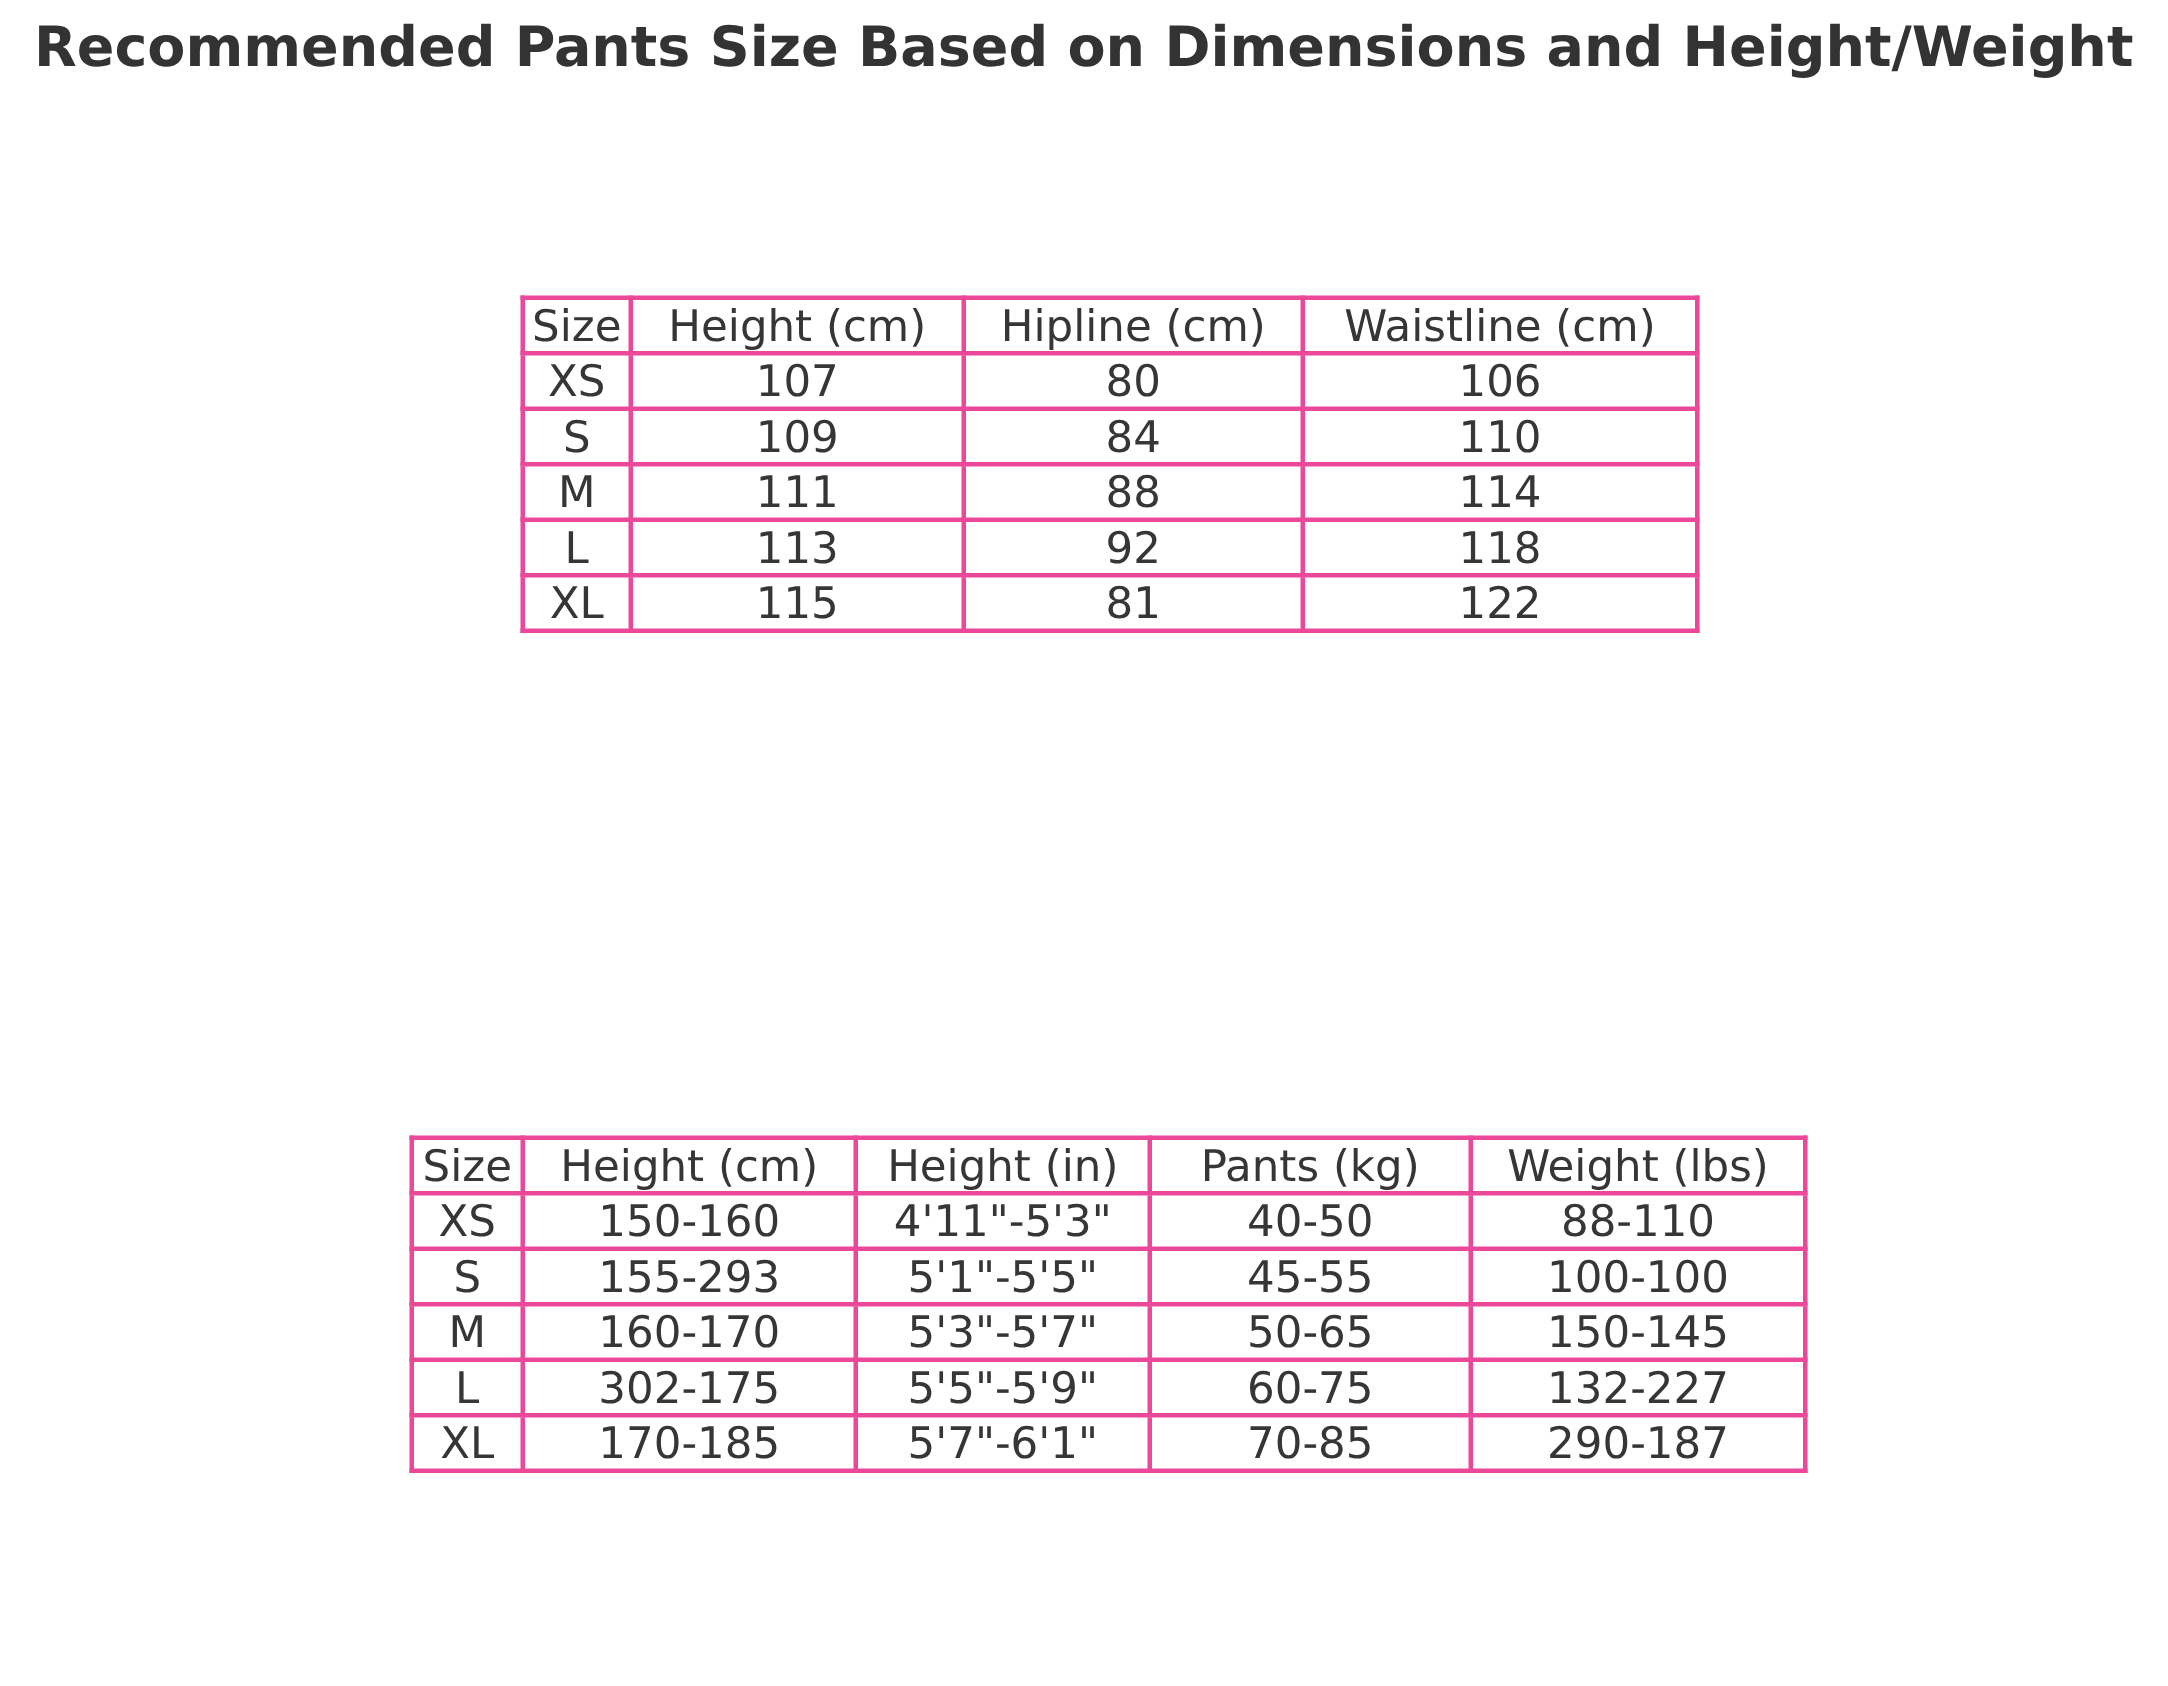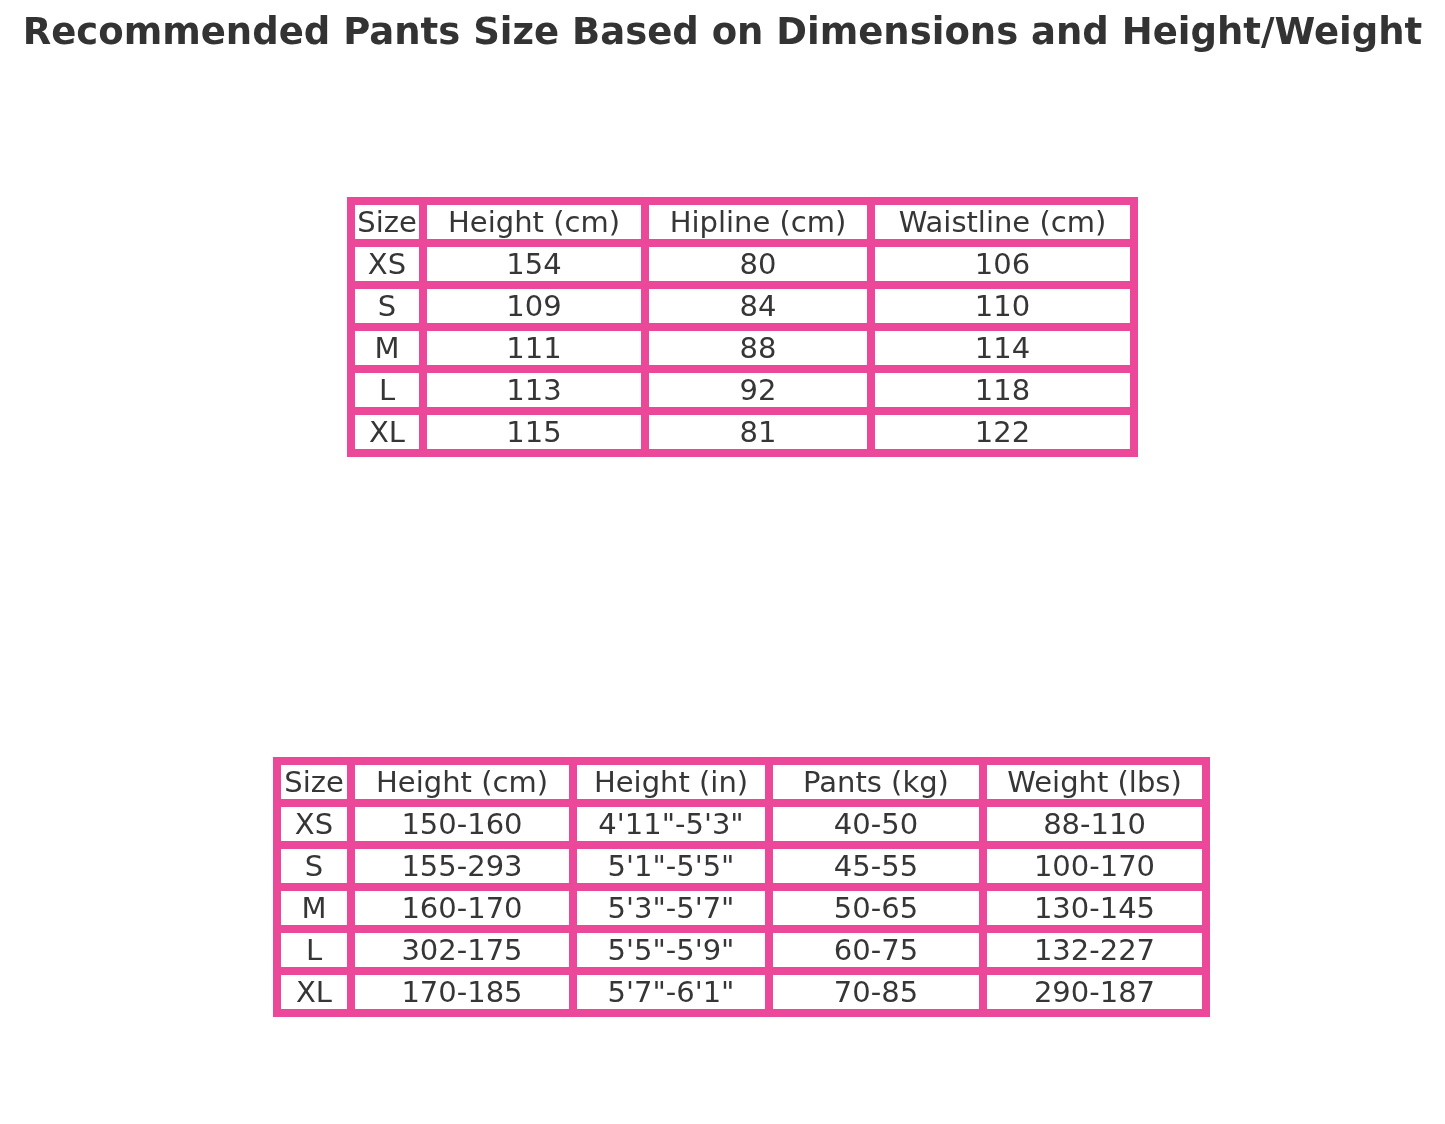--- a/index.html
+++ b/index.html
@@ -32,21 +32,21 @@
     white-space: nowrap;
   }
   table.fig-table {
     position: absolute;
     border-collapse: collapse;
     table-layout: fixed;
     color: #363636;
   }
   table.fig-table th,
   table.fig-table td {
-    border: 8px solid #ec4899;
+    border: 3px solid #ec4899;
     font-size: 29px;
     font-weight: normal;
     text-align: center;
     vertical-align: middle;
     padding: 0;
     height: 34px;
     line-height: 34px;
     white-space: nowrap;
     overflow: hidden;
   }
@@ -70,21 +70,21 @@
         <tr>
           <th>Size</th>
           <th>Height (cm)</th>
           <th>Hipline (cm)</th>
           <th>Waistline (cm)</th>
         </tr>
       </thead>
       <tbody>
         <tr>
           <th>XS</th>
-          <td>154</td>
+          <td>107</td>
           <td>80</td>
           <td>106</td>
         </tr>
         <tr>
           <th>S</th>
           <td>109</td>
           <td>84</td>
           <td>110</td>
         </tr>
         <tr>
@@ -131,28 +131,28 @@
           <td>150-160</td>
           <td>4'11"-5'3"</td>
           <td>40-50</td>
           <td>88-110</td>
         </tr>
         <tr>
           <th>S</th>
           <td>155-293</td>
           <td>5'1"-5'5"</td>
           <td>45-55</td>
-          <td>100-170</td>
+          <td>100-100</td>
         </tr>
         <tr>
           <th>M</th>
           <td>160-170</td>
           <td>5'3"-5'7"</td>
           <td>50-65</td>
-          <td>130-145</td>
+          <td>150-145</td>
         </tr>
         <tr>
           <th>L</th>
           <td>302-175</td>
           <td>5'5"-5'9"</td>
           <td>60-75</td>
           <td>132-227</td>
         </tr>
         <tr>
           <th>XL</th>

